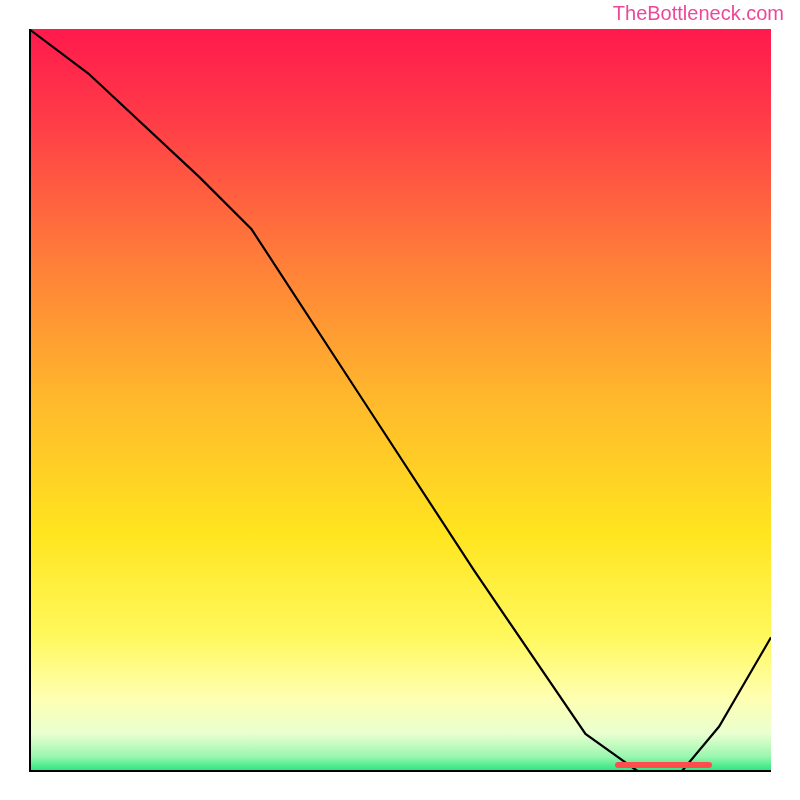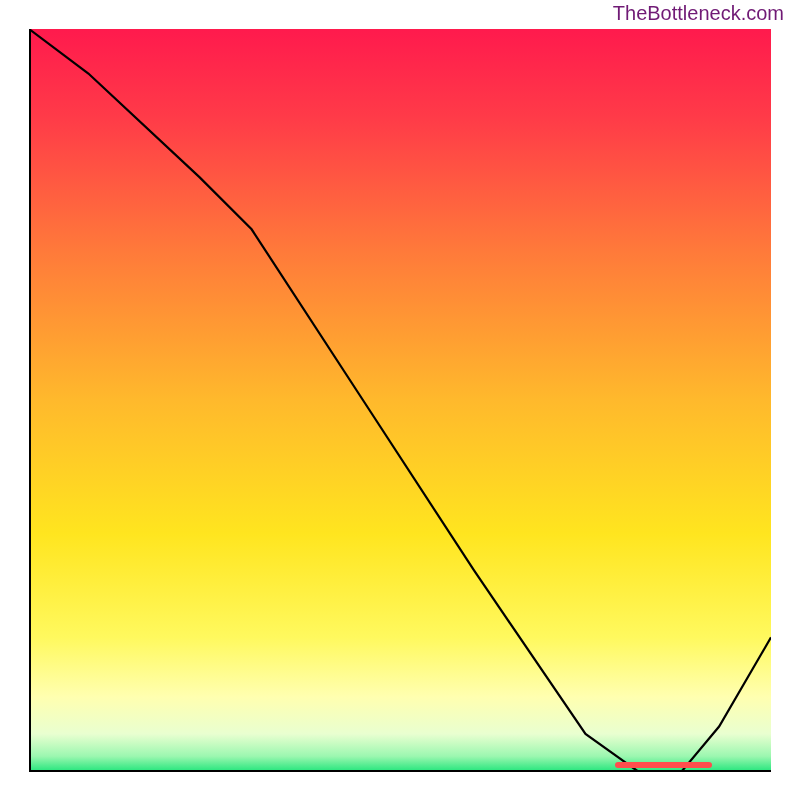--- a/index.html
+++ b/index.html
@@ -13,21 +13,21 @@
   .container {
     position: relative;
     width: 800px;
     height: 800px;
   }
   .attribution {
     position: absolute;
     top: 2px;
     right: 16px;
     font-size: 20px;
-    color: #701a75;
+    color: #ec4899;
     font-weight: 400;
   }
   .plot-area {
     position: absolute;
     left: 29px;
     top: 29px;
     width: 742px;
     height: 742px;
   }
   .gradient-bg {

